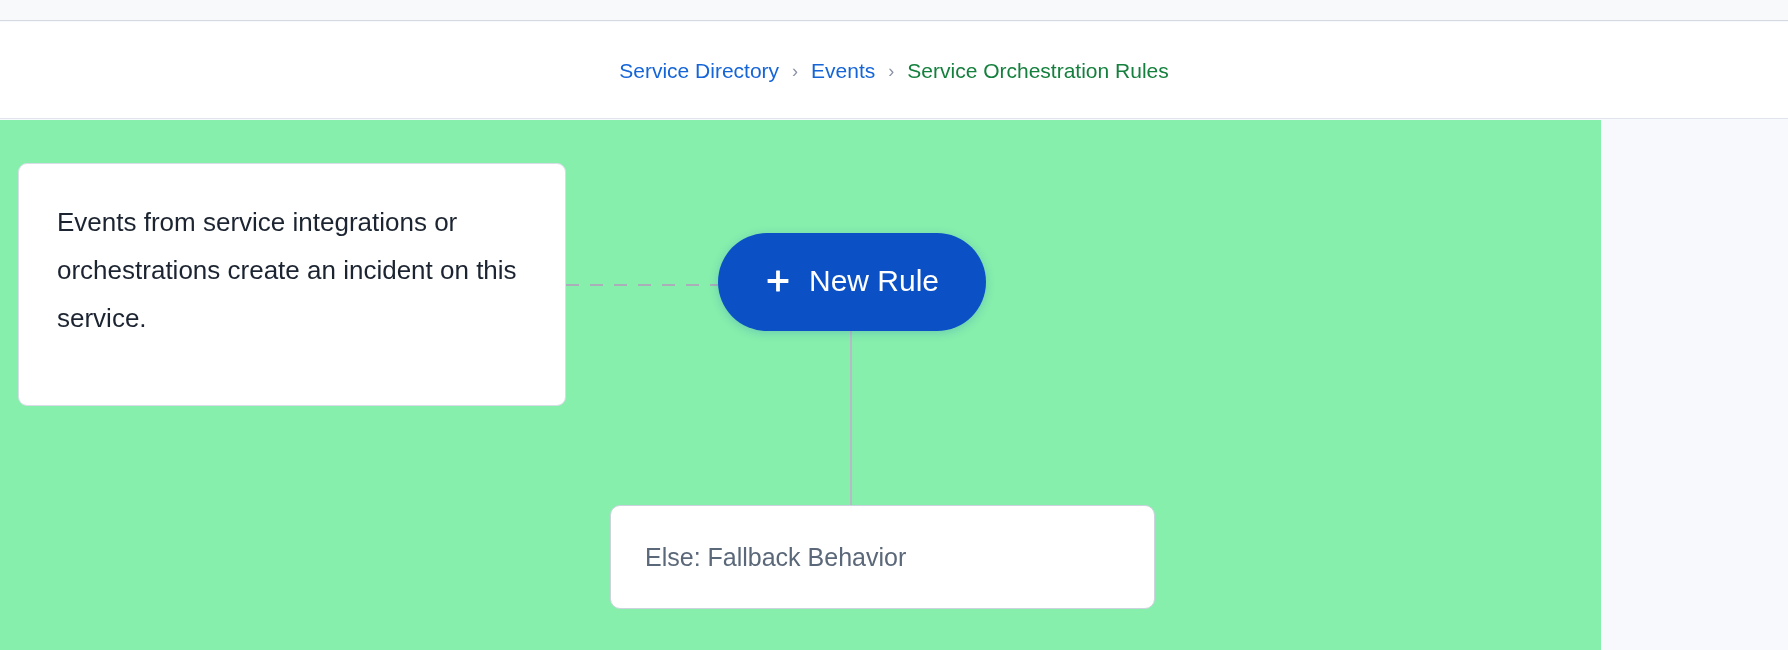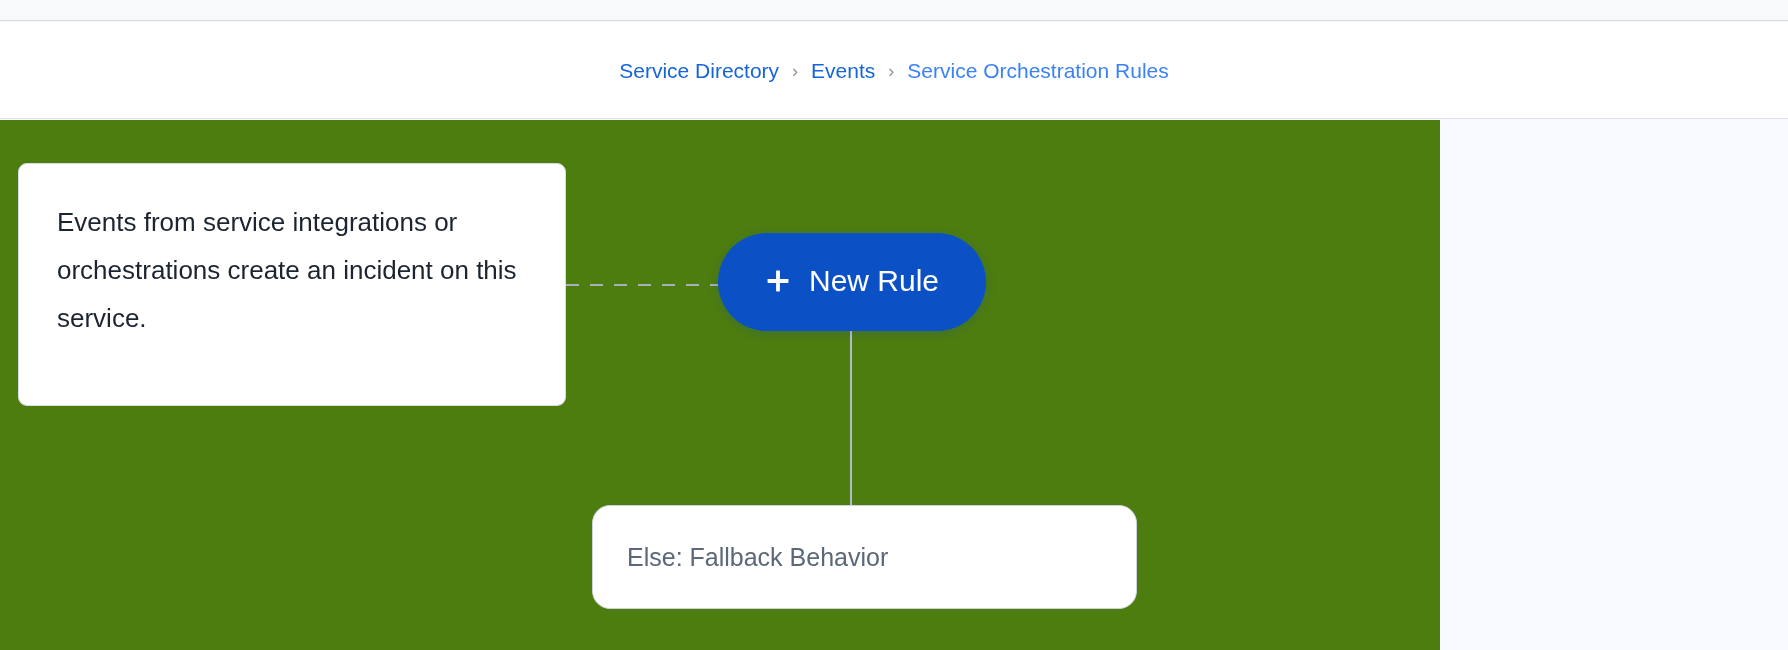--- a/index.html
+++ b/index.html
@@ -60,30 +60,30 @@
 
   .crumb-sep {
     color: #8a93a5;
     font-size: 18px;
     margin: 0 13px;
     position: relative;
     top: 1px;
   }
 
   .crumb-current {
-    color: #3b82f6;
+    color: #15803d;
   }
 
   
   .canvas {
     position: absolute;
     top: 120px; left: 0;
-    width: 1440px;
+    width: 1601px;
     height: 530px;
-    background: #4d7c0f;
+    background: #86efac;
     padding-left: 30px;
   }
 
   
   .info-card {
     position: absolute;
     left: 18px;
     top: 43px;
     width: 548px;
     height: 243px;
@@ -157,27 +157,27 @@
 
   .new-rule-label {
     line-height: 1;
     position: relative;
     top: -1px;
   }
 
   
   .fallback-node {
     position: absolute;
-    left: 592px;
+    left: 610px;
     top: 385px;
     width: 545px;
     height: 104px;
     background: #ffffff;
     border: 1px solid #ccd3de;
-    border-radius: 18px;
+    border-radius: 10px;
     display: flex;
     align-items: center;
     padding-left: 34px;
     cursor: pointer;
   }
 
   .fallback-label {
     font-size: 25px;
     color: #5b6879;
     line-height: 1;

